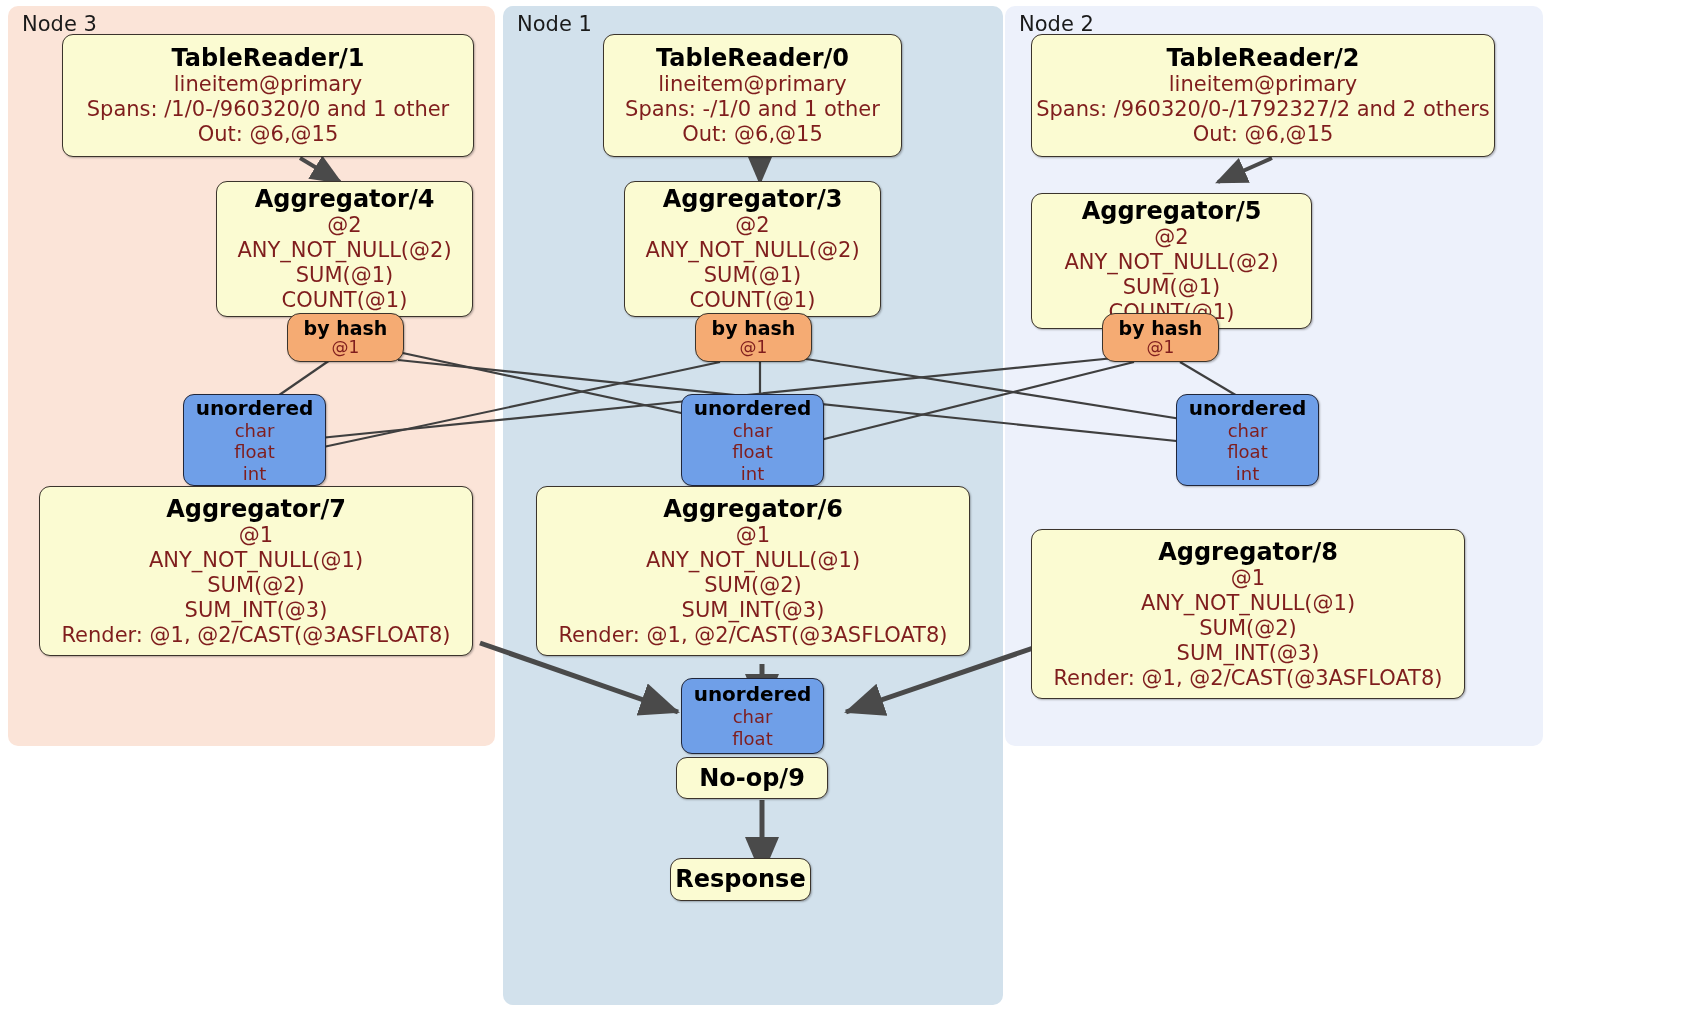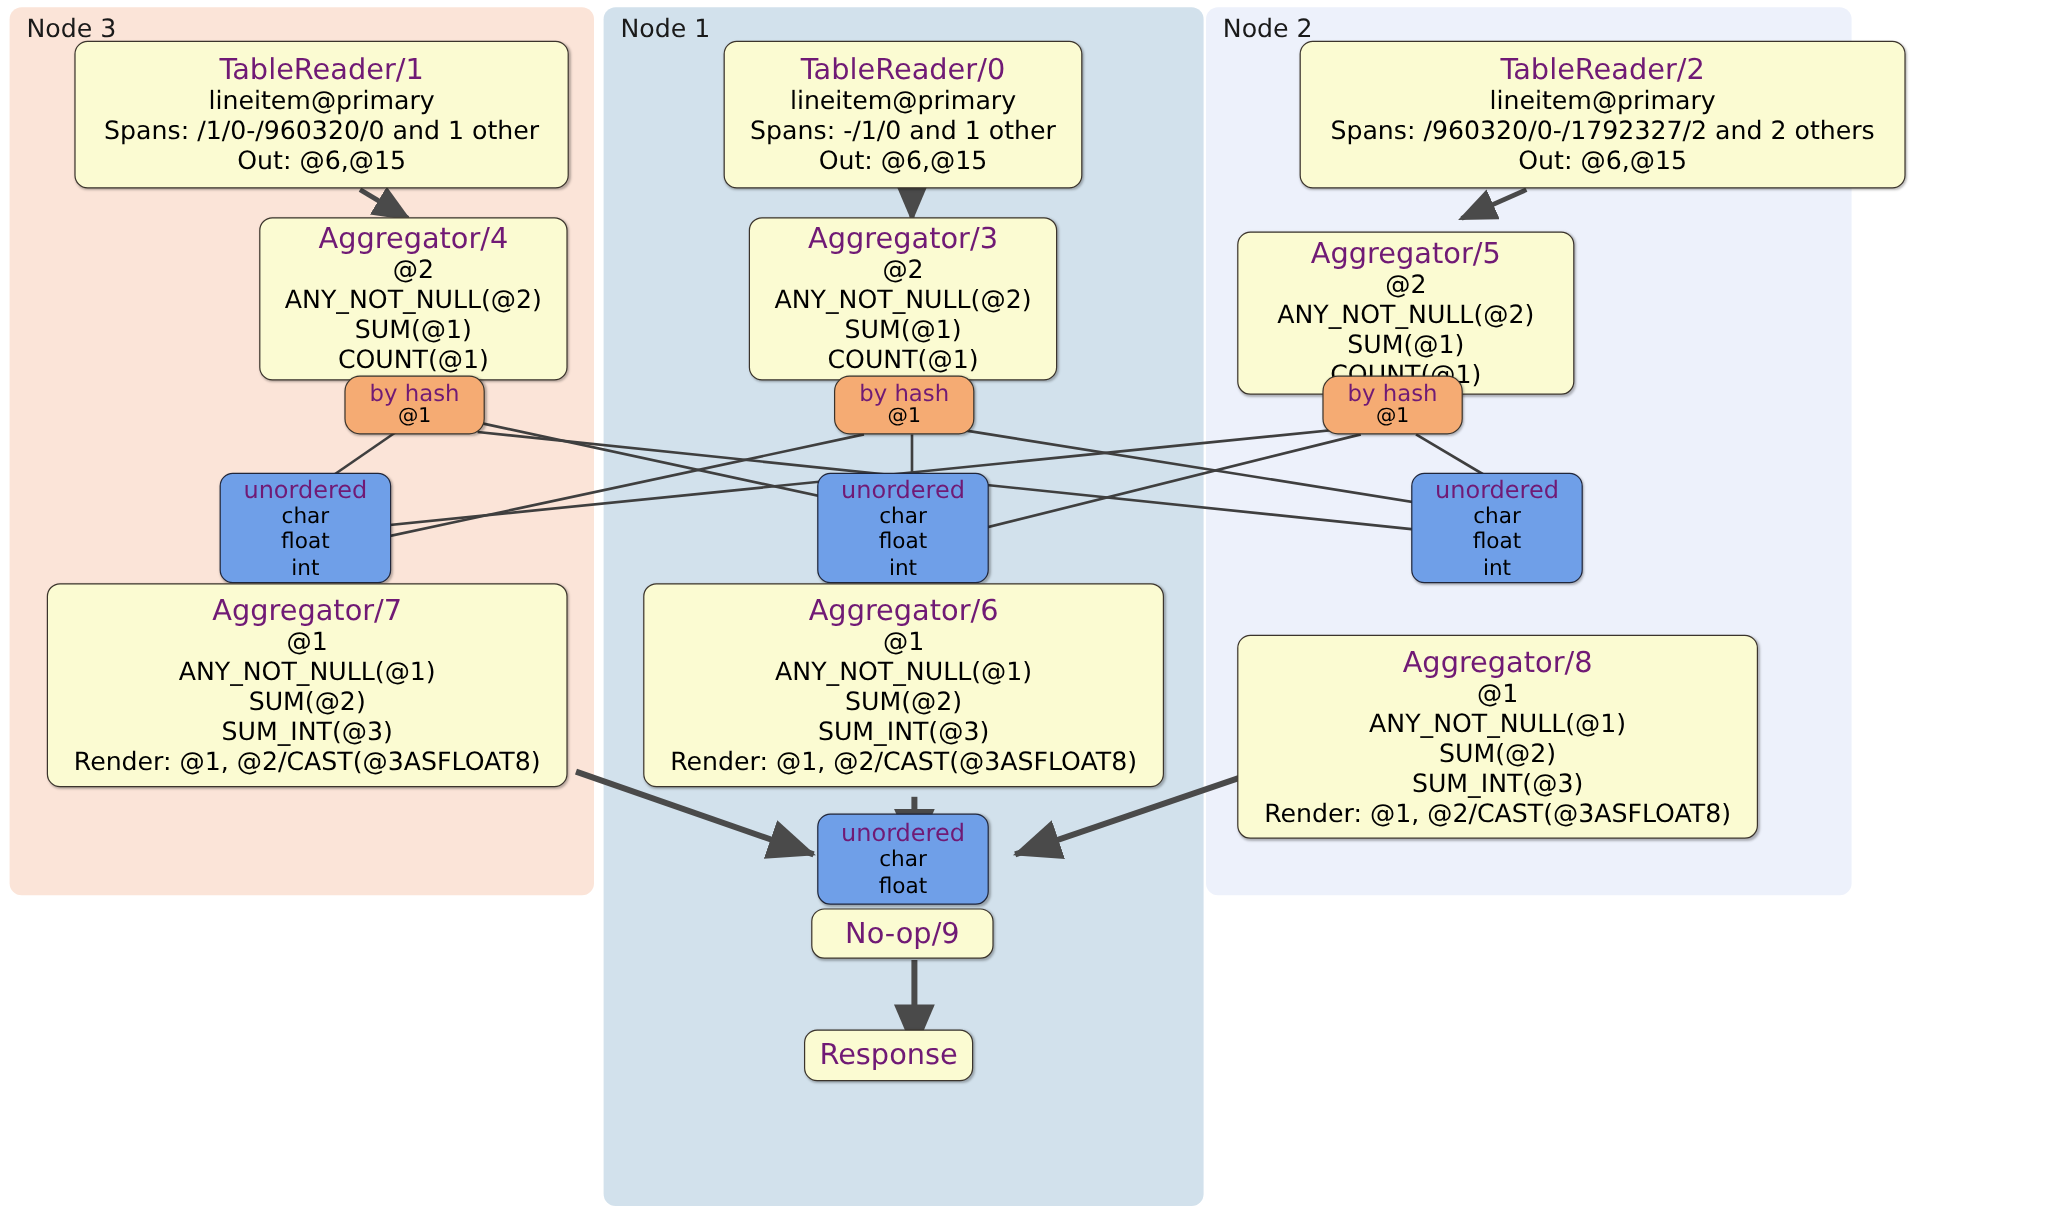--- a/index.html
+++ b/index.html
@@ -34,30 +34,30 @@
     border:1.6px solid #3b342c;
     border-radius:11px;
     text-align:center;
     display:flex;
     flex-direction:column;
     align-items:center;
     justify-content:center;
     box-shadow:1px 1px 2px rgba(0,0,0,.28);
   }
   .box .ttl{
-    font-weight:normal;
+    font-weight:bold;
     font-size:24px;
     line-height:1.17;
-    color:#701a75;
+    color:#000000;
     white-space:nowrap;
   }
   .box .ln{
     font-size:21px;
     line-height:1.19;
-    color:#000000;
+    color:#7f1d1d;
     white-space:nowrap;
   }
 
   .proc{ background:#fbfbd2; }
   .router{
     background:#f5ab73;
     border:1.6px solid #3b342c;
     border-radius:13px;
   }
   .router .ttl{font-size:19px;line-height:1.1;}
@@ -133,21 +133,21 @@
     <div class="ln">Out: @6,@15</div>
   </div>
 
   <div class="box proc" style="left:603px;top:34px;width:299px;height:123px;">
     <div class="ttl">TableReader/0</div>
     <div class="ln">lineitem@primary</div>
     <div class="ln">Spans: -/1/0 and 1 other</div>
     <div class="ln">Out: @6,@15</div>
   </div>
 
-  <div class="box proc" style="left:1083px;top:34px;width:505px;height:123px;">
+  <div class="box proc" style="left:1031px;top:34px;width:464px;height:123px;">
     <div class="ttl">TableReader/2</div>
     <div class="ln">lineitem@primary</div>
     <div class="ln">Spans: /960320/0-/1792327/2 and 2 others</div>
     <div class="ln">Out: @6,@15</div>
   </div>
 
   <div class="box proc" style="left:216px;top:181px;width:257px;height:136px;">
     <div class="ttl">Aggregator/4</div>
     <div class="ln">@2</div>
     <div class="ln">ANY_NOT_NULL(@2)</div>

